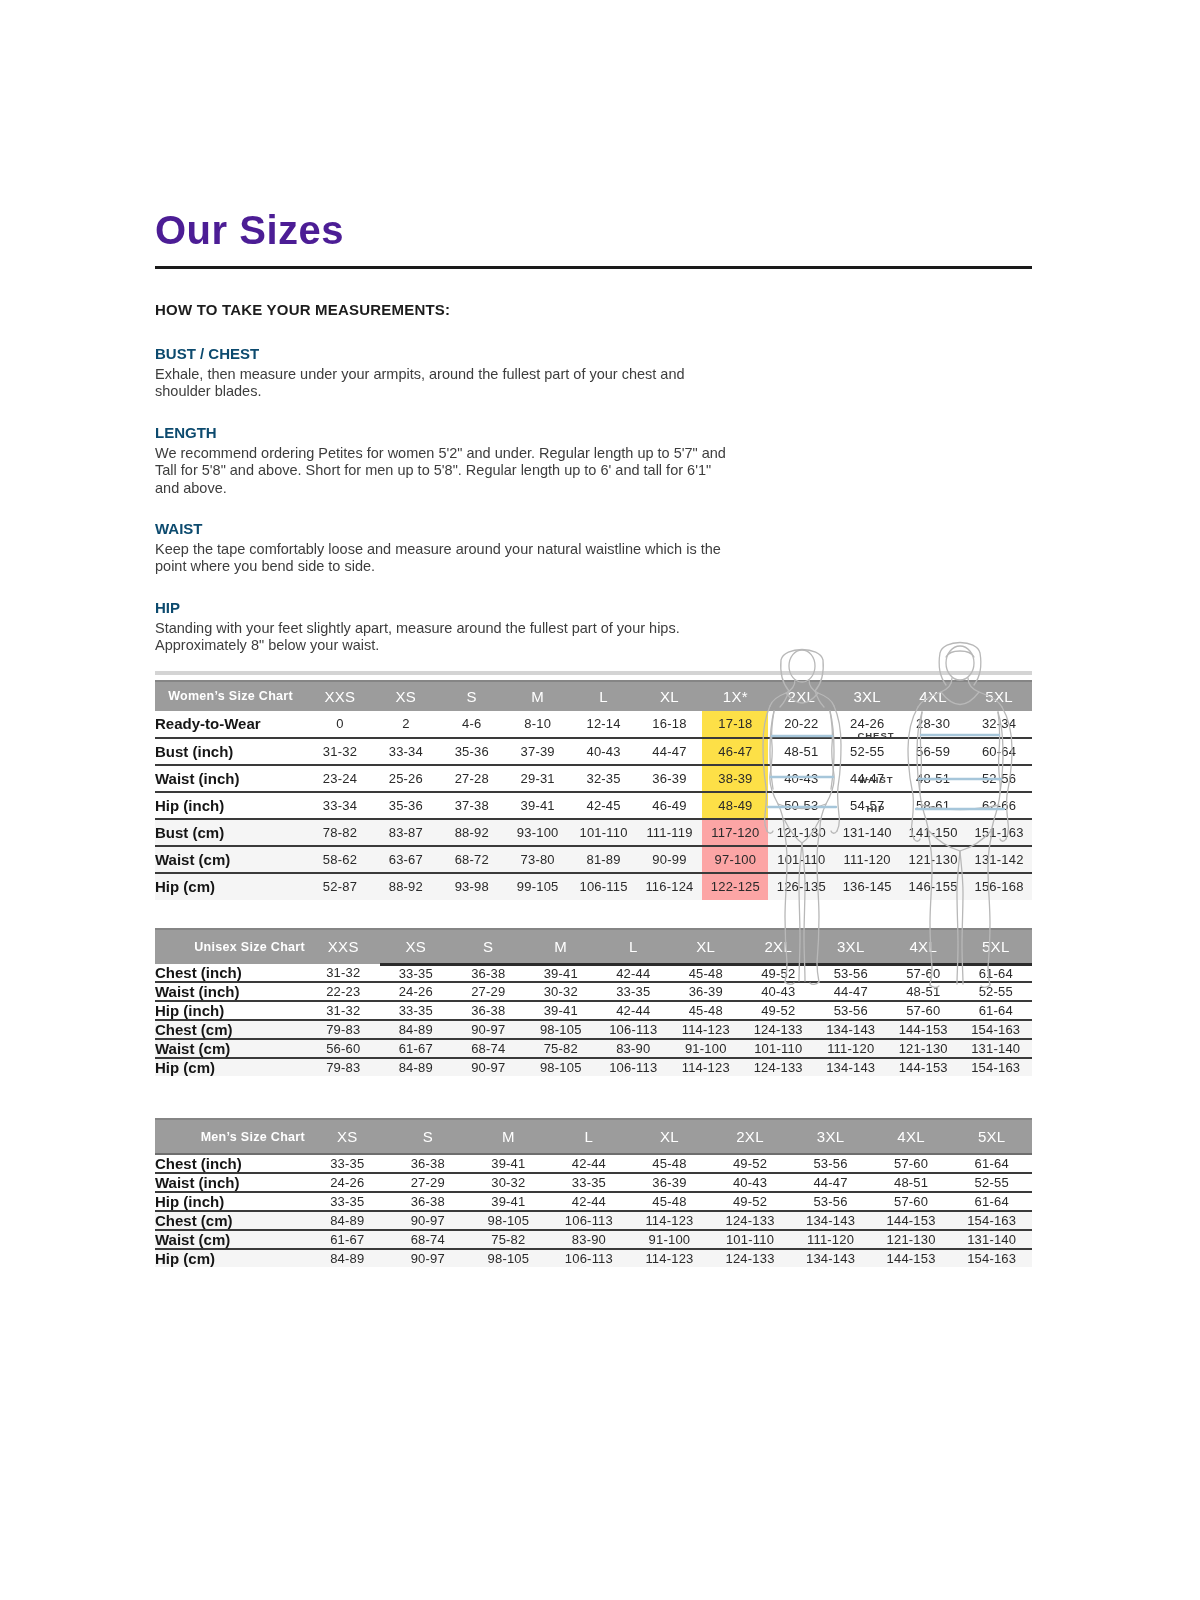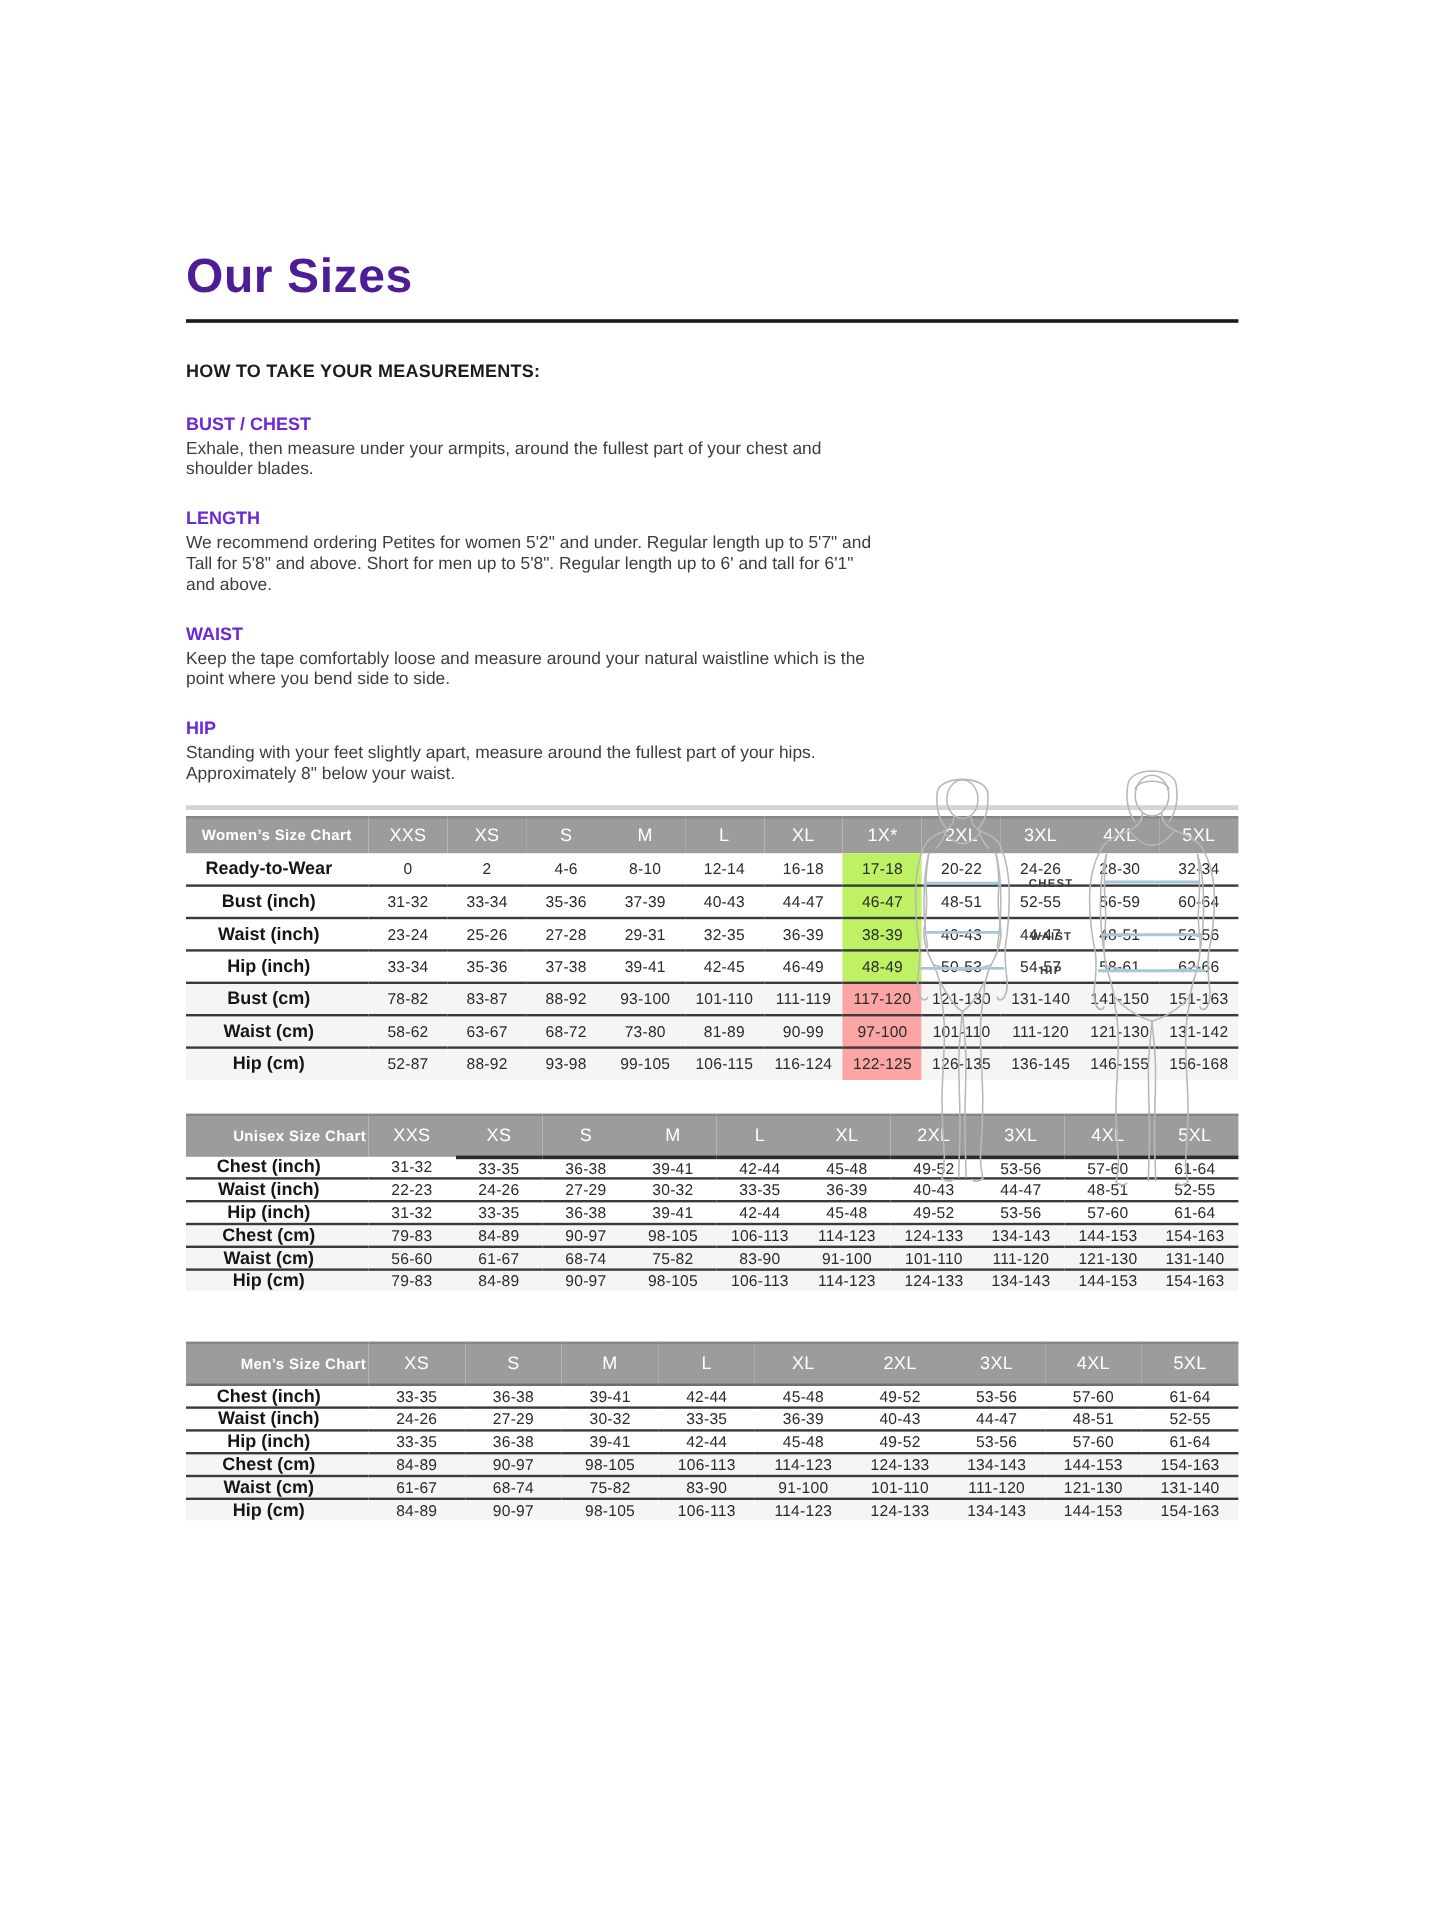--- a/index.html
+++ b/index.html
@@ -18,21 +18,21 @@
     font-size:40px; font-weight:800; letter-spacing:0.5px; color:#4c1d95;
   }
   .title-rule { border:none; border-top:3px solid #1a1a1a; margin-top:13px; }
 
   
   .intro-row { display:flex; margin-top:32px; min-height:350px;align-items:flex-end; }
   .intro-left { width:572px; }
   .intro-right { flex:1; position:relative; }
   .howto-heading { font-size:15px; font-weight:800; color:#1c1c1c; letter-spacing:0.2px; }
   .measure-section { margin-top:23px; }
-  .measure-title { font-size:15px; font-weight:800; color:#6d28d9; margin-bottom:4px; }
+  .measure-title { font-size:15px; font-weight:800; color:#0c4a6e; margin-bottom:4px; }
   .measure-body { font-size:14.5px; line-height:1.2; color:#3d3d3d; }
 
   
   .figures-svg { position:absolute; top:-22px; right:-8px; }
   .figures-svg path, .figures-svg ellipse { fill:none; stroke:#b8b8b8; stroke-width:1.3; stroke-linecap:round; }
   .figures-svg .blue { stroke:#a6c6da; stroke-width:2.4; }
   .figures-svg text {
     font-family:"Liberation Sans", sans-serif; font-size:9.5px; font-weight:bold;
     fill:#3c3c3c; letter-spacing:1px; text-anchor:middle; stroke:none;
   }
@@ -41,28 +41,28 @@
   .table-block { margin-top:16px; }
   .table-topbar { height:4px; background:#d4d4d4; margin-bottom:5px; }
   table { width:100%; border-collapse:collapse; table-layout:fixed; }
   thead th {
     background:#9c9c9c; color:#ffffff; font-weight:normal; font-size:15px;
     letter-spacing:0.3px; border-top:2px solid #858585; padding:6px 2px;
   }
   thead th.lbl { font-size:12.5px; font-weight:bold; text-align:right; padding-right:14px; }
   col.lblcol { width:152px; }
   tbody th {
-    text-align:center; padding-right:14px; font-size:15px; font-weight:800; color:#151515;
+    text-align:left; padding-right:14px; font-size:15px; font-weight:800; color:#151515;
     white-space:nowrap;
   }
   tbody td { text-align:center; font-size:13px; color:#2a2a2a; letter-spacing:0.2px; }
   tbody tr { border-bottom:2px solid #3a3a3a; }
   tbody tr:last-child { border-bottom:none; }
   tr.shaded th, tr.shaded td { background:#f5f5f5; }
-  td.hl { background:#bef264; }
+  td.hl { background:#fde047; }
   tr.shaded td.hl { background:#fca5a5; }
   thead th.hd-under { border-bottom:3px solid #2b2b2b; }
   thead th.hd-under-soft { border-bottom:2px solid #6e6e6e; }
 
   .womens tbody tr { height:27px; }
   .unisex tbody tr, .mens tbody tr { height:17px; }
   .unisex thead th, .mens thead th { padding:8px 2px; }
 
   .footnote { text-align:right; font-size:11.5px; color:#4a4a4a; margin-top:8px; letter-spacing:0.2px; }
   .gap-unisex { margin-top:28px; }

